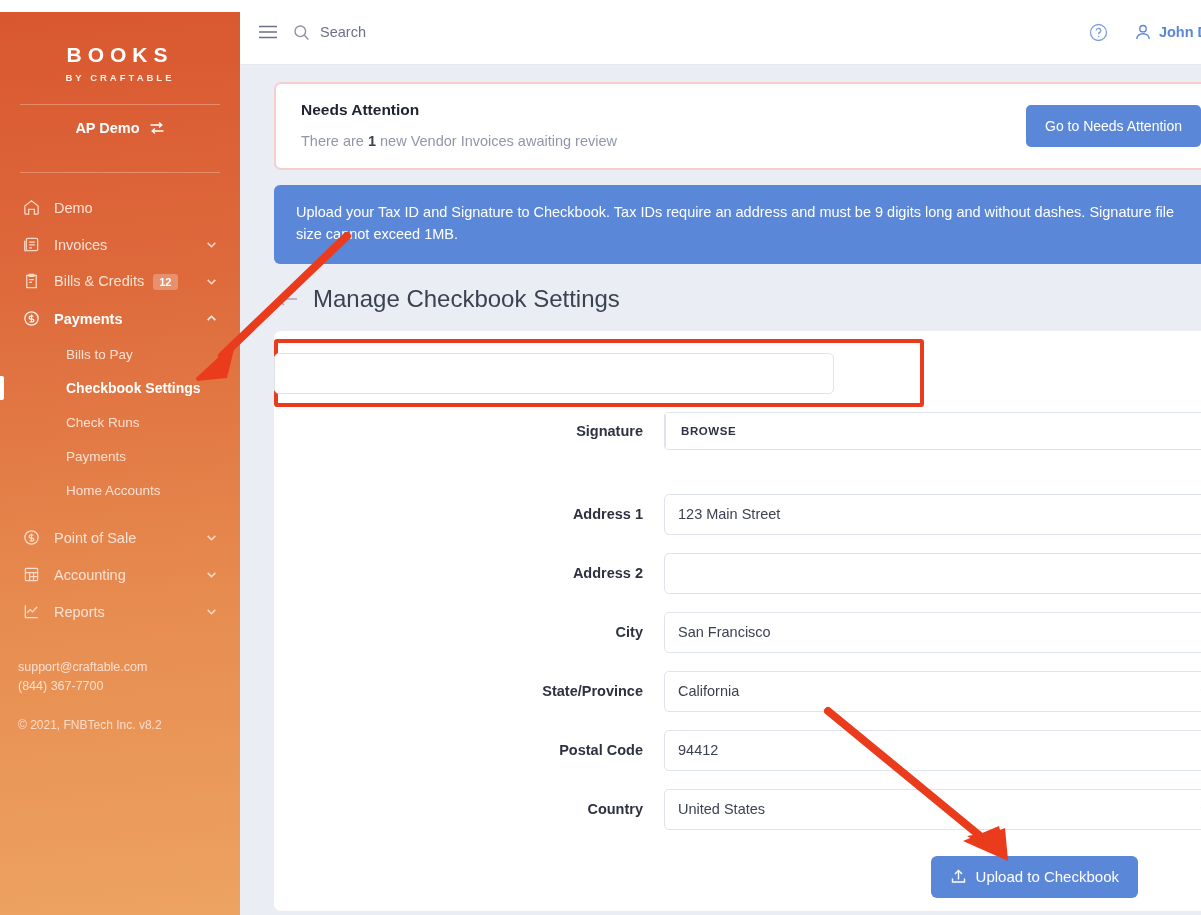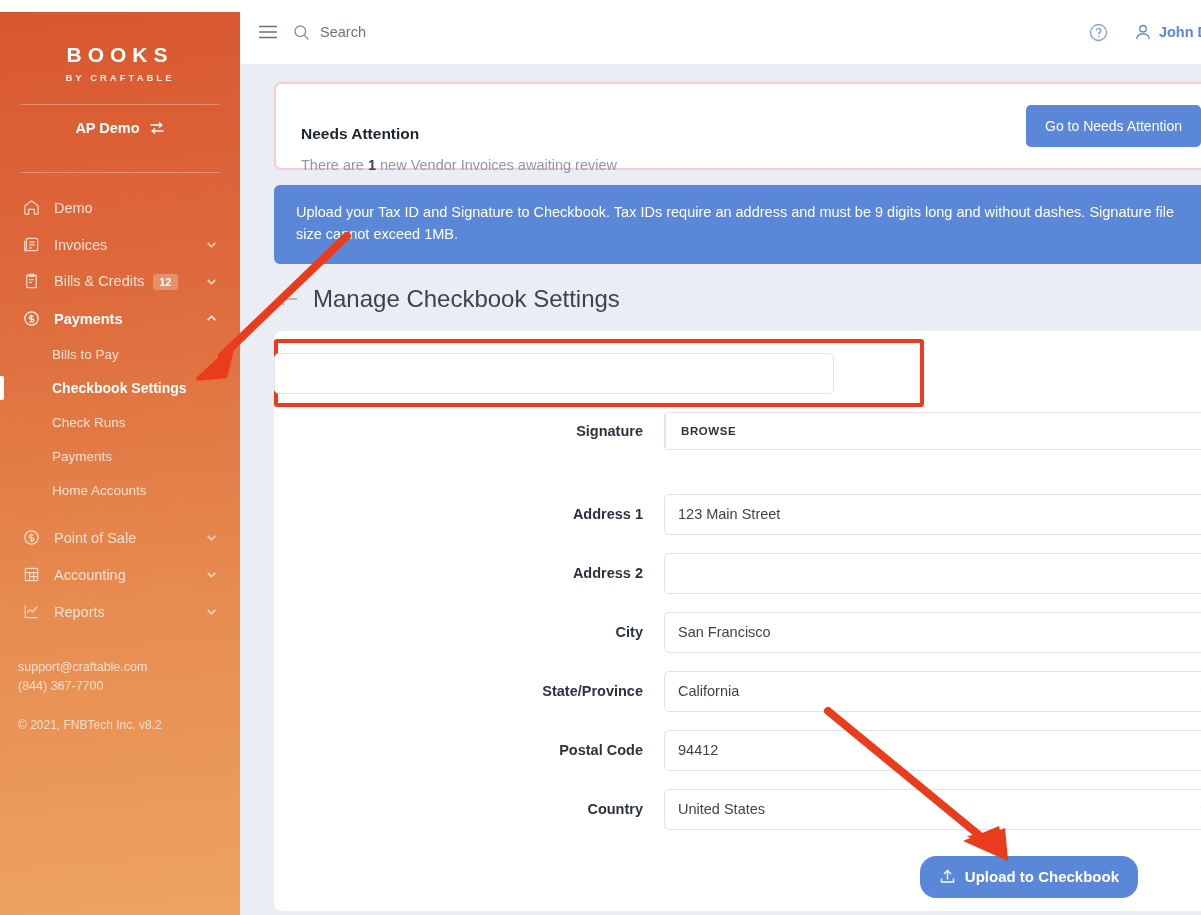--- a/index.html
+++ b/index.html
@@ -54,21 +54,21 @@
   .nav-item.active { color: #ffffff; font-weight: 700; }
   .nav-item .chev { width: 13px; height: 13px; flex: 0 0 13px; opacity: .9; }
   .badge {
     display: inline-block; margin-left: 9px;
     background: rgba(255,255,255,0.26);
     color: #ffffff; font-size: 11px; font-weight: 600;
     border-radius: 3px; padding: 2px 6px; line-height: 1.1;
   }
   .subnav-item {
     display: flex; align-items: center;
-    height: 34px; padding-left: 52px; font-size: 13.5px;
+    height: 34px; padding-left: 66px; font-size: 13.5px;
     color: #fbe0d2; cursor: pointer; position: relative;
   }
   .subnav-item.active { color: #ffffff; font-weight: 700; font-size: 14px; }
   .subnav-item.active::before {
     content: ""; position: absolute; left: 0; top: 5px;
     width: 4px; height: 24px; background: #ffffff; border-radius: 0 2px 2px 0;
   }
   .support {
     margin-top: 28px; padding-left: 18px;
     font-size: 12.5px; color: #fcdfd0; line-height: 1.5;
@@ -102,21 +102,21 @@
 
   .content { padding: 16px 12px 0 34px; height: 850px; overflow: hidden; }
 
   
   .attention-card {
     background: #ffffff; border: 2px solid #f6cfcd;
     border-radius: 7px; height: 88px;
     margin: 1px 11px 0 0;
     padding: 17px 21px 0 25px; position: relative;
   }
-  .attention-title { font-size: 15.5px; font-weight: 700; color: #1d2330; margin-top: 24px; }
+  .attention-title { font-size: 15.5px; font-weight: 700; color: #1d2330; }
   .attention-sub { margin-top: 14px; font-size: 14.5px; color: #8f97a8; }
   .attention-sub b { color: #3c4454; font-weight: 700; }
   .attention-btn {
     position: absolute; right: 21px; top: 21px;
     background: #5b87d8; color: #ffffff; border: none;
     border-radius: 5px; height: 42px; padding: 0 19px;
     font-size: 14px; font-family: "Liberation Sans", sans-serif;
     cursor: pointer; white-space: nowrap;
   }
 
@@ -174,22 +174,22 @@
   }
   .filebox .browse {
     flex: 0 0 auto; display: flex; align-items: center; padding: 0 15px;
     border-left: 1px solid #dfe3ec; font-size: 11.5px; font-weight: 700;
     letter-spacing: .6px; color: #2c3240; cursor: pointer; background: #fff;
   }
   .gap-row { height: 26px; }
   .submit-row { display: flex; justify-content: flex-end; padding: 8px 86px 0 0; }
   .upload-btn {
     display: inline-flex; align-items: center; gap: 9px;
-    background: #5b87d8; color: #fff; border: none; border-radius: 16px;
-    height: 42px; padding: 0 19px; font-size: 15px; font-weight: 700;
+    background: #5b87d8; color: #fff; border: none; border-radius: 6px;
+    height: 42px; padding: 0 19px; font-size: 15px; font-weight: 400;
     font-family: "Liberation Sans", sans-serif; cursor: pointer;
   }
   .upload-icon { width: 17px; height: 17px; display: block; }
 
   
   .annot { position: absolute; left: 0; top: 0; width: 1201px; height: 915px;
            pointer-events: none; z-index: 50; }
 </style>
 </head>
 <body>

